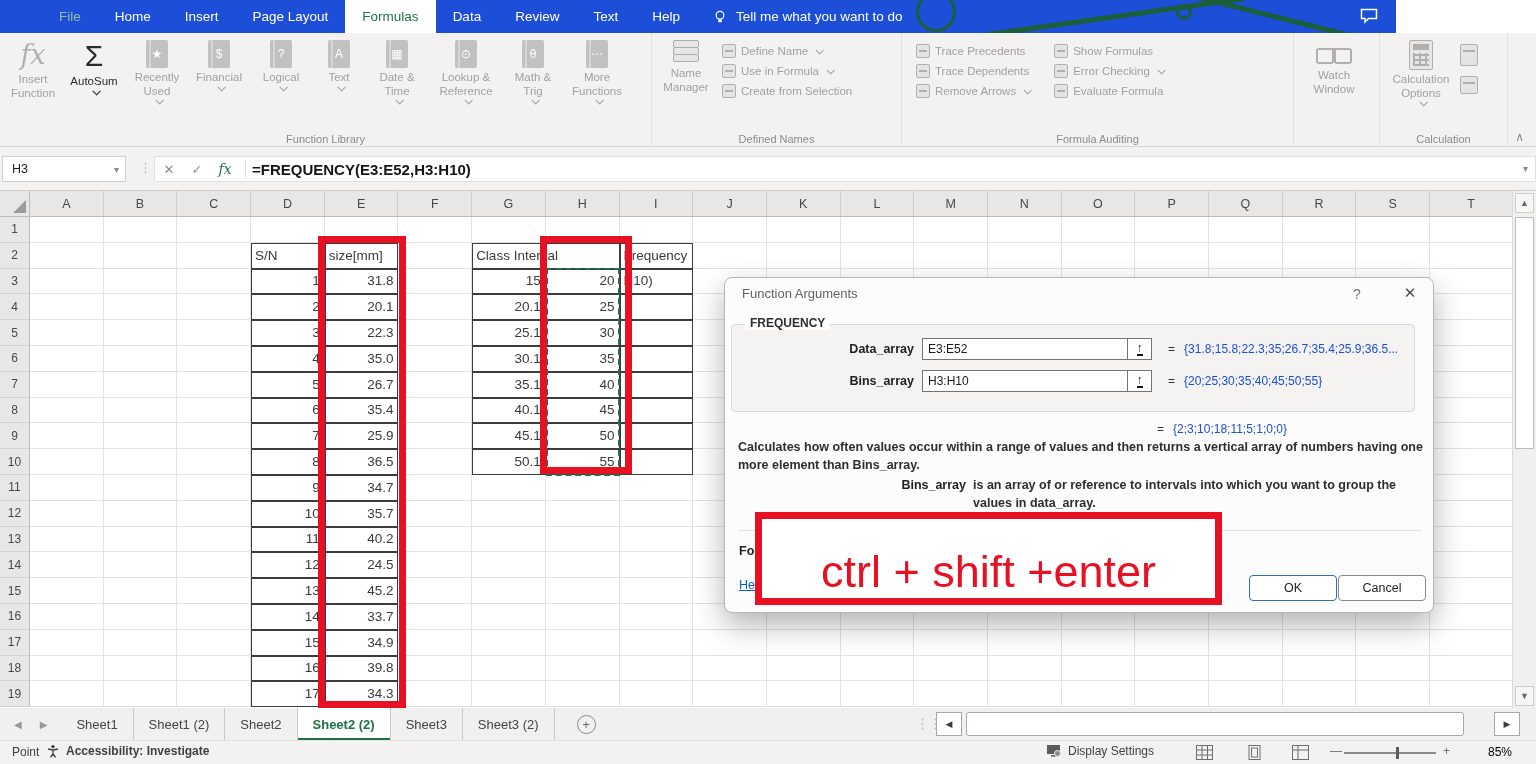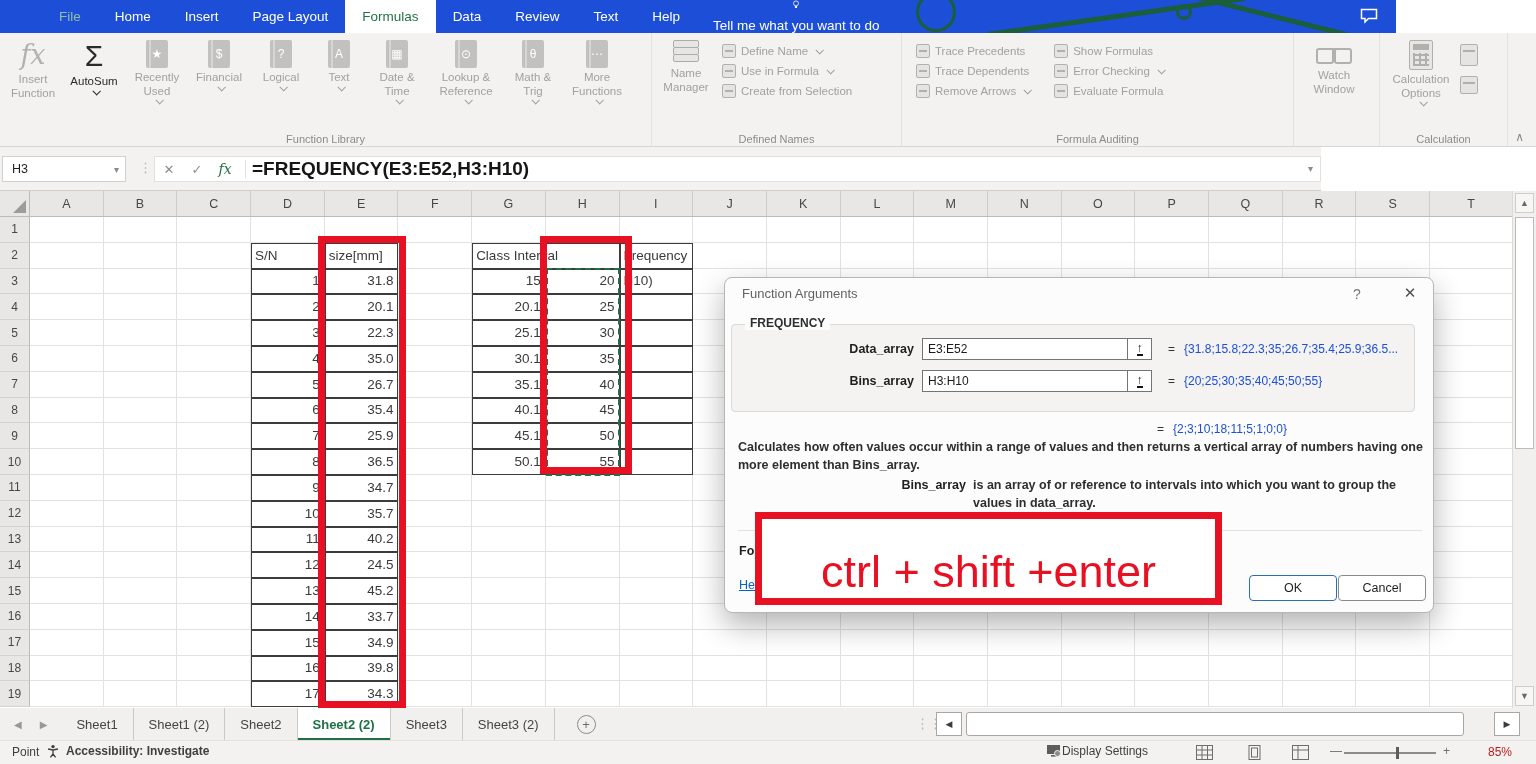--- a/index.html
+++ b/index.html
@@ -11,21 +11,21 @@
   .deco{position:absolute;right:0;top:0;width:640px;height:33px;overflow:hidden;pointer-events:none;}
   .deco i{position:absolute;border:3px solid #1b5e3a;border-radius:50%;}
   .deco .c1{width:40px;height:40px;left:160px;top:-8px;}
   .deco .c2{width:16px;height:16px;left:420px;top:4px;}
   .deco .l1,.deco .l2{position:absolute;height:0;border-top:5px solid #1b5e3a;}
   .deco .l1{width:260px;left:230px;top:14px;transform:rotate(-8deg);}
   .deco .l2{width:220px;left:440px;top:22px;transform:rotate(14deg);}
   .ttab{position:relative;z-index:2;padding:0 17px;display:flex;align-items:center;font-size:13.5px;white-space:nowrap;}
   .ttab.file{color:#8fbfa4;}
   .ttab.active{background:#fff;color:#217346;}
-  .tellme{position:relative;z-index:2;display:flex;align-items:center;gap:9px;margin-left:16px;font-size:13.5px;white-space:nowrap;flex-direction:column;}
+  .tellme{position:relative;z-index:2;display:flex;align-items:center;gap:9px;margin-left:16px;font-size:13.5px;white-space:nowrap;}
   .bulb{width:14px;height:14px;}
   .chat{position:absolute;right:18px;top:8px;z-index:2;}
 
   
   .ribbon{position:absolute;left:0;top:33px;width:1536px;height:114px;background:#f3f2f1;border-bottom:1px solid #d8d6d3;display:flex;}
   .rgroup{position:relative;height:100%;border-right:1px solid #e4e2df;padding:5px 4px 16px 4px;display:flex;align-items:flex-start;}
   .glabel{position:absolute;bottom:1px;left:0;right:0;text-align:center;font-size:11px;color:#8d8b88;white-space:nowrap;}
   .bigbtn{display:flex;flex-direction:column;align-items:center;justify-content:flex-start;width:62px;min-width:54px;color:#a3a19e;font-size:11.5px;line-height:1.18;text-align:center;padding-top:2px;}
   .bigbtn .lbl{margin-top:3px;}
   .bigbtn.dark{color:#2b2b2b;}
@@ -44,29 +44,29 @@
   .glasses{width:40px;height:26px;position:relative;}
   .glasses::before,.glasses::after{content:"";position:absolute;top:8px;width:14px;height:12px;border:2px solid #b2b0ad;border-radius:3px;}
   .glasses::before{left:2px;}.glasses::after{right:2px;}
   .glasses i{position:absolute;top:8px;left:17px;width:6px;height:0;border-top:2px solid #b2b0ad;}
   .calcicon{width:24px;height:30px;border:1.6px solid #b2b0ad;border-radius:2px;background:#e8e6e4;position:relative;}
   .calcicon::before{content:"";position:absolute;left:3px;top:3px;right:3px;height:6px;background:#b2b0ad;}
   .calcicon::after{content:"";position:absolute;left:3px;top:12px;right:3px;bottom:3px;background:repeating-linear-gradient(0deg,#b2b0ad 0 2px,transparent 2px 5px),repeating-linear-gradient(90deg,#b2b0ad 0 2px,transparent 2px 6px);}
   .collapse{position:absolute;right:12px;bottom:2px;color:#8d8b88;font-size:12px;}
 
   
-  .fbar{position:absolute;left:0;top:147px;width:1321px;height:44px;background:#f3f2f1;border-bottom:1px solid #d0cecb;}
+  .fbar{position:absolute;left:0;top:147px;width:1536px;height:44px;background:#f3f2f1;border-bottom:1px solid #d0cecb;}
   .namebox{position:absolute;left:2px;top:9px;width:124px;height:26px;background:#fff;border:1px solid #d2d0cd;display:flex;align-items:center;padding-left:9px;font-size:12.5px;color:#1f1f1f;}
   .nbchev{position:absolute;right:6px;color:#8d8b88;font-size:10px;}
   .dragdots{position:absolute;left:139px;top:13px;color:#b5b3b0;font-size:13px;letter-spacing:-2px;}
   .fstrip{position:absolute;left:154px;top:9px;right:0;height:26px;background:#fff;border:1px solid #e2e0dd;display:flex;align-items:center;}
   .fbtn{width:28px;text-align:center;font-size:13px;color:#8f8d8a;}
   .fbtn.fx{font-family:"DejaVu Serif",serif;font-style:italic;color:#1e7145;font-size:14px;}
   .fdiv{width:1px;height:18px;background:#e2e0dd;margin:0 6px;}
-  .ftext{font-size:19px;font-weight:700;color:#161616;}
+  .ftext{font-size:15px;font-weight:700;color:#161616;}
   .fbarchev{position:absolute;right:8px;top:16px;color:#8d8b88;font-size:10px;}
 
   
   .sheet{position:absolute;left:0;top:191px;width:1512px;height:517px;background:#fff;overflow:hidden;}
   .chrow{display:flex;height:26px;background:#e8e7e6;border-bottom:1px solid #bdbbb8;}
   .corner{width:30px;flex:none;border-right:1px solid #bdbbb8;position:relative;background:#e8e7e6;}
   .corner::after{content:"";position:absolute;right:3px;bottom:3px;border-left:13px solid transparent;border-bottom:13px solid #9e9c99;}
   .ch{width:73.7px;flex:none;display:flex;align-items:center;justify-content:center;font-size:12.5px;color:#474747;border-right:1px solid #cecdcb;}
   .ch.last{width:82px;border-right:none;}
   .grow{display:flex;height:25.8px;}
@@ -126,28 +126,28 @@
   .hdots{position:absolute;left:916px;top:8px;color:#b5b3b0;font-size:13px;}
   .hbtn{position:absolute;top:4px;width:26px;height:24px;background:#fff;border:1px solid #a9a7a5;display:flex;align-items:center;justify-content:center;font-size:9px;color:#3c3c3c;}
   .hbtn.l{left:936px;}
   .hbtn.r{left:1494px;}
   .htrack{position:absolute;left:966px;top:4px;width:498px;height:24px;background:#fff;border:1px solid #a9a7a5;border-radius:3px;}
 
   
   .statusbar{position:absolute;left:0;top:740px;width:1536px;height:24px;background:#f3f2f1;border-top:1px solid #e3e1de;font-size:12px;color:#3f3f3f;}
   .st-mode{position:absolute;left:12px;top:4px;}
   .st-acc{position:absolute;left:46px;top:3px;display:flex;align-items:center;gap:6px;font-weight:700;}
-  .st-ds{position:absolute;left:1046px;top:3px;display:flex;align-items:center;}
+  .st-ds{position:absolute;left:1046px;top:3px;display:flex;align-items:center;gap:6px;}
   .viewico{position:absolute;top:4px;width:17px;height:15px;}
   .v1{left:1196px;}.v2{left:1246px;}.v3{left:1292px;}
   .zminus{position:absolute;left:1330px;top:3px;color:#6f6d6b;}
   .ztrack{position:absolute;left:1344px;top:11px;width:92px;height:2px;background:#8d8b89;}
   .zthumb{position:absolute;left:1396px;top:6px;width:3px;height:12px;background:#5f5d5b;}
   .zplus{position:absolute;left:1443px;top:3px;color:#6f6d6b;}
-  .zpct{position:absolute;left:1488px;top:4px;color:#b91c1c;text-align:center;}
+  .zpct{position:absolute;left:1488px;top:4px;color:#000000;text-align:center;}
 </style>
 </head>
 <body>
 
 <div class="page">
 
   <div class="titlebar">
     <div class="deco">
         <i class="c1"></i>
         <i class="c2"></i>

